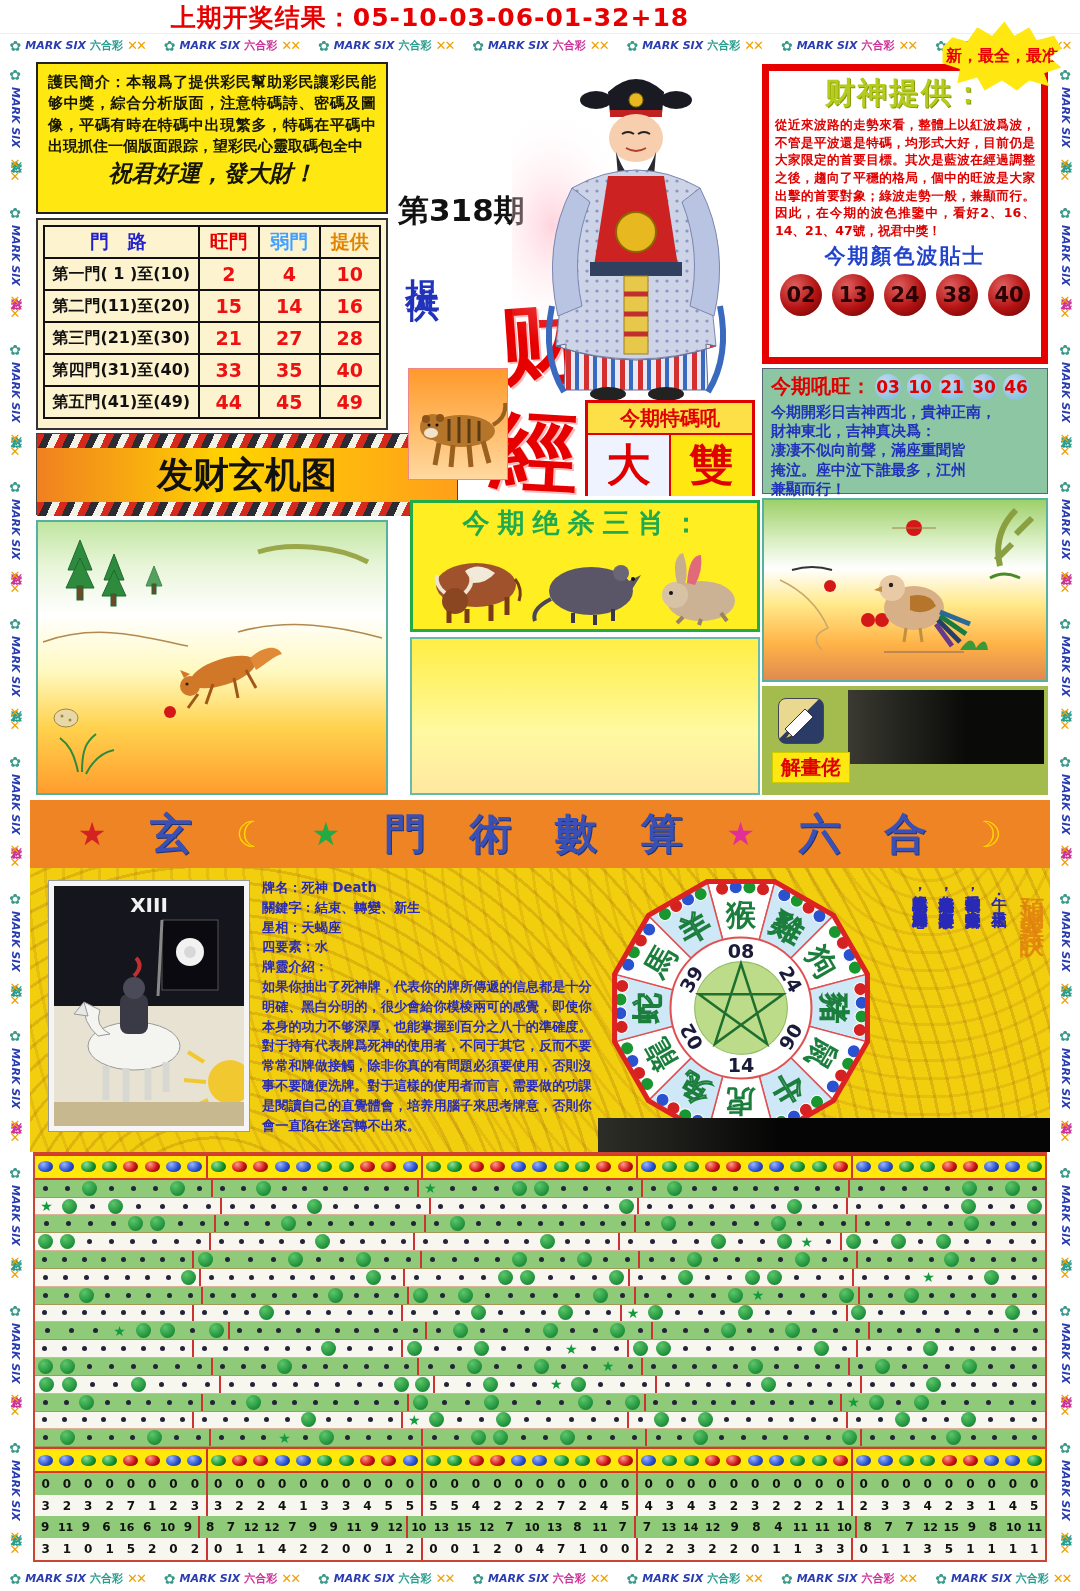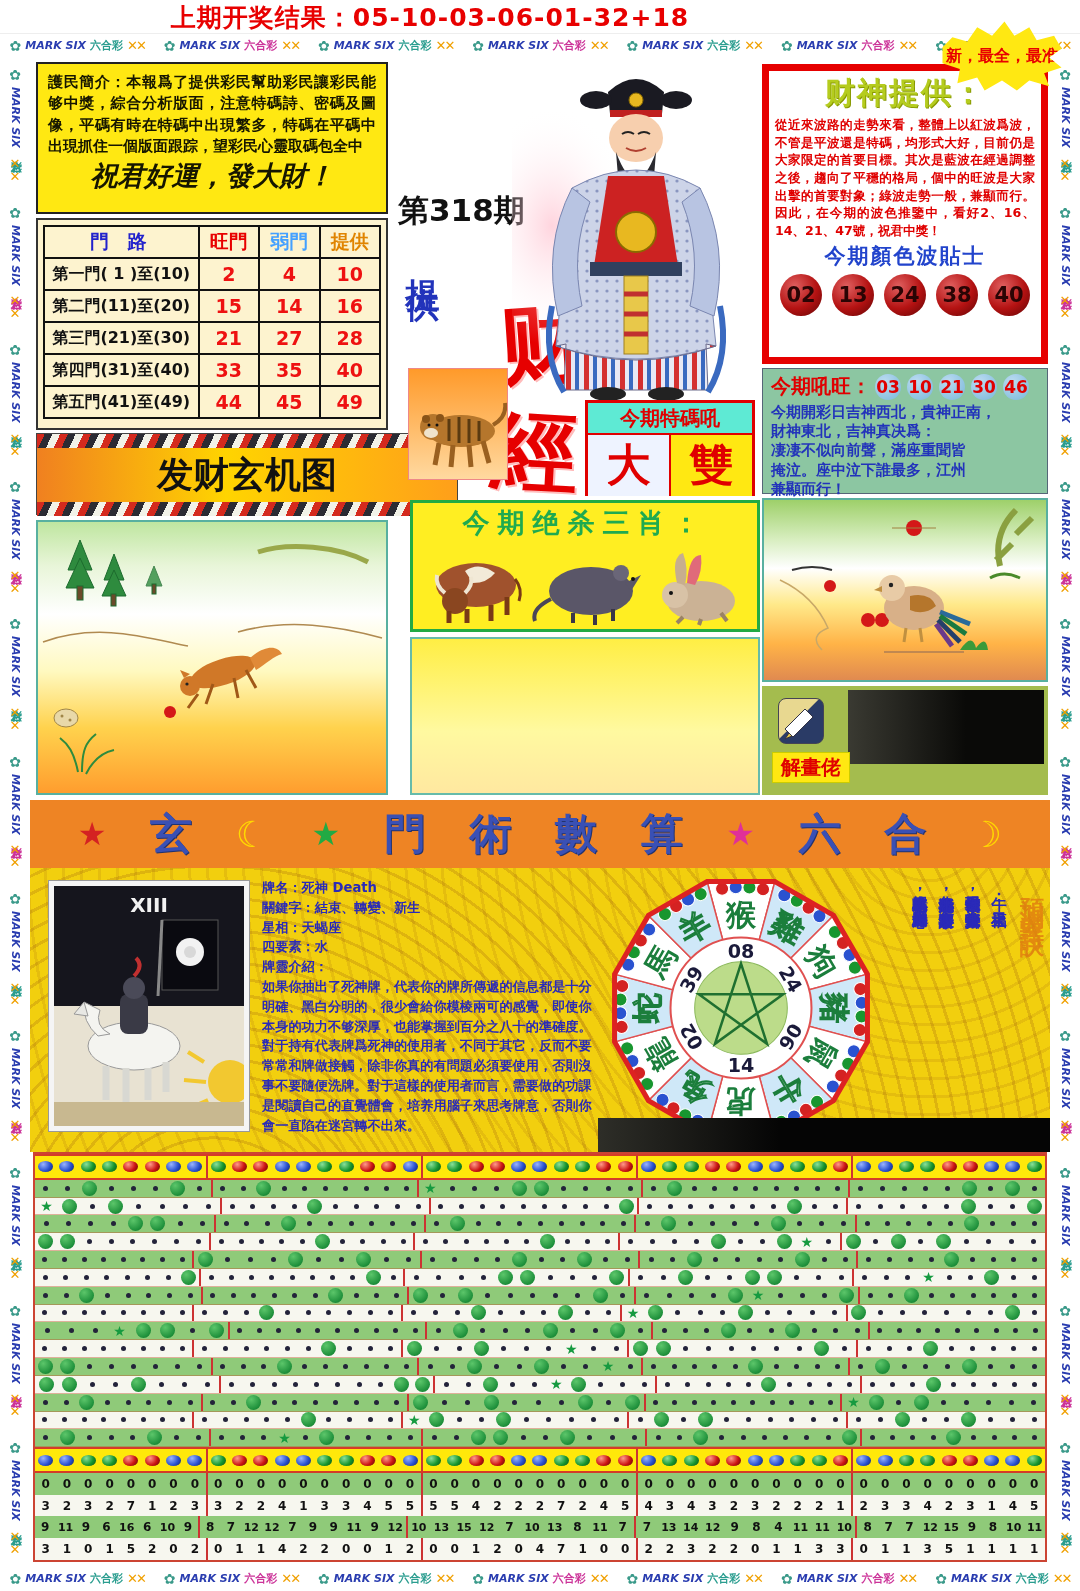--- a/index.html
+++ b/index.html
@@ -27,21 +27,21 @@
   #corner-badge{position:absolute;left:940px;top:20px;width:124px;height:72px;background:#ffe812;z-index:6;
                 clip-path:polygon(2% 38%,10% 24%,22% 30%,30% 10%,42% 22%,52% 2%,60% 22%,72% 10%,78% 28%,92% 22%,98% 40%,88% 52%,98% 66%,84% 74%,88% 92%,72% 84%,62% 98%,50% 84%,36% 98%,30% 80%,14% 88%,16% 68%,2% 60%);
                 color:#e80000;font-weight:bold;font-size:16px;text-align:center;
                 display:flex;align-items:center;justify-content:center;padding:6px;box-sizing:border-box;line-height:1.15;}
   
   .panel{position:absolute;box-sizing:border-box;}
   #intro-box{left:36px;top:62px;width:352px;height:152px;background:#ffe812;border:2px solid #222;
              padding:8px 10px 4px 10px;color:#161600;}
   #intro-text{font-size:15px;font-weight:bold;text-align:justify;line-height:1.42;}
   #intro-blessing{font-family:"DejaVu Serif","Liberation Serif",serif;font-style:italic;font-weight:bold;
-                  font-size:27px;text-align:center;margin-top:1px;}
+                  font-size:23px;text-align:center;margin-top:1px;}
   #table-box{left:36px;top:218px;width:352px;height:212px;background:#fdf3cf;border:2px solid #333;padding:3px 5px;}
   #table-title{color:#e80000;font-size:24px;font-weight:bold;text-align:center;letter-spacing:1px;}
   #gate-table{width:100%;border-collapse:collapse;margin-top:2px;}
   #gate-table td{border:2px solid #111;text-align:center;height:28px;font-weight:bold;}
   .gate-cell{font-size:16px;color:#111;width:46%;}
   .val-cell{font-size:19px;color:#e11;}
   .hdr-gate{color:#2222cc;font-size:19px;letter-spacing:6px;}
   .hdr-strong{color:#e80000;font-size:19px;}
   .hdr-weak{color:#44a0ff;font-size:19px;}
   .hdr-offer{color:#e08400;font-size:19px;}
@@ -56,21 +56,21 @@
   #issue-number{left:398px;top:190px;color:#111;font-size:31px;font-weight:bold;}
   #provide-label{left:400px;top:252px;writing-mode:vertical-rl;text-orientation:upright;color:#2233bb;
                  font-size:34px;font-weight:bold;letter-spacing:10px;}
   .fortune-char{position:absolute;color:#e60000;font-weight:bold;font-size:86px;line-height:1;
                 font-family:"DejaVu Serif","Liberation Serif",serif;text-shadow:2px 2px 0 #fbb;}
   #fortune-char-0{left:500px;top:300px;transform:rotate(-4deg);}
   #fortune-char-1{left:492px;top:408px;transform:rotate(3deg);}
   #god-image{left:512px;top:56px;width:248px;height:345px;}
   #tiger-box{left:408px;top:368px;width:100px;height:112px;background:linear-gradient(180deg,#ff9a2a,#ffd9a0);border:1px solid #e88;}
   #special-box{left:585px;top:400px;width:170px;height:96px;border:3px solid #e00000;background:#fff;}
-  #special-title{background:#5eead4;color:#e00000;font-weight:bold;font-size:20px;text-align:center;
+  #special-title{background:#fde047;color:#e00000;font-weight:bold;font-size:20px;text-align:center;
                  height:30px;line-height:30px;border-bottom:2px solid #e00000;}
   #special-cells{display:flex;height:61px;}
   .special-cell{flex:1;display:flex;align-items:center;justify-content:center;color:#e00000;
                 font-size:44px;font-weight:bold;font-family:"DejaVu Serif","Liberation Serif",serif;}
   #special-left{background:#eef3ff;}
   #special-right{background:#ffe812;border-left:2px solid #e00000;}
   #kill-box{left:410px;top:500px;width:350px;height:132px;background:#ffee22;border:3px solid #22aa44;padding:2px 8px;}
   #kill-title{color:#1faa50;font-size:27px;font-weight:bold;letter-spacing:8px;text-align:center;}
   #kill-animals{display:flex;justify-content:space-between;align-items:flex-end;margin-top:2px;}
   #empty-yellow{left:410px;top:637px;width:350px;height:158px;border:2px solid #66bbaa;

